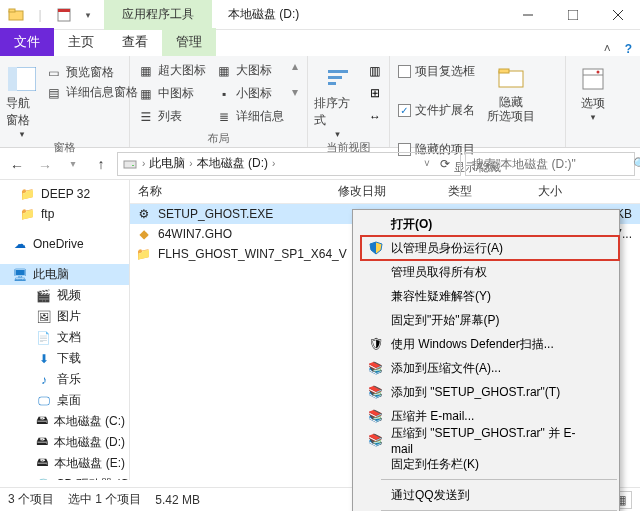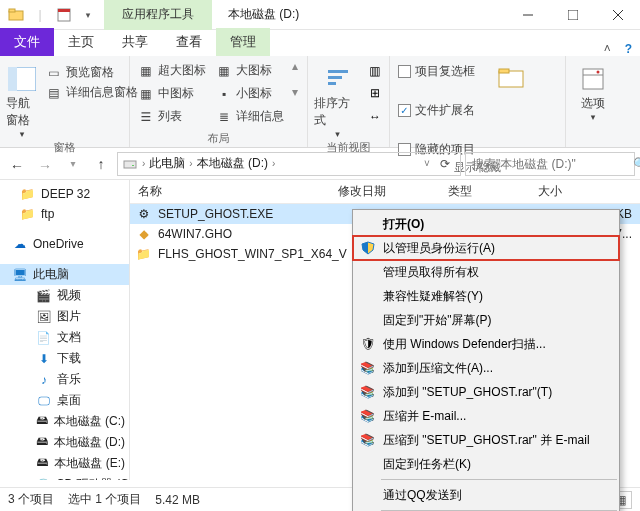--- a/index.html
+++ b/index.html
@@ -59,21 +59,21 @@
 .filerow.selected { background:#cce8ff; }
 .size-cut { position:absolute; right:8px; color:#222; }
 
 
 .statusbar { position:absolute; bottom:0; left:0; right:0; height:24px; border-top:1px solid #e5e5e5; display:flex; align-items:center; padding:0 8px; gap:14px; color:#333; background:#fff; }
 .statusbar .spacer { flex:1; }
 .view-toggle { width:22px; height:18px; border:1px solid #ccc; display:flex; align-items:center; justify-content:center; color:#555; }
 
 
 .ctxmenu { position:absolute; left:352px; top:209px; width:268px; background:#f2f2f2; border:1px solid #a0a0a0; box-shadow:3px 3px 6px rgba(0,0,0,.25); padding:2px 0; }
-.ctxitem { height:24px; display:flex; align-items:center; padding:0 24px 0 30px; position:relative; color:#000; }
+.ctxitem { height:24px; display:flex; align-items:center; padding:0 24px 0 30px; position:relative; color:#000;margin-left:8px; }
 .ctxitem .mi-icon { position:absolute; left:6px; width:18px; height:18px; display:flex; align-items:center; justify-content:center; }
 .ctx-sep { height:1px; background:#c0c0c0; margin:3px 2px 3px 28px; }
 .ctxitem.boxed { outline:2px solid #d93a2b; outline-offset:-1px; }
 
 svg { display:block; }
 </style>
 </head>
 <body>
 
 <div class="titlebar">
@@ -111,21 +111,20 @@
           <line x1="0" y1="0" x2="10" y2="10" stroke="#333"></line>
           <line x1="10" y1="0" x2="0" y2="10" stroke="#333"></line>
         </svg>
       </div>
   </div>
 </div>
 
 <div class="tabrow">
   <div class="tab-file">文件</div>
   <div class="tab">主页</div>
-  <div class="tab">共享</div>
   <div class="tab">查看</div>
   <div class="tab contextual">管理</div>
   <div class="ribbon-toggle">
     <span>˄</span>
     <span style="color:#1979ca;font-weight:bold;">?</span>
   </div>
 </div>
 
 <div class="ribbon">
   <div class="ribbon-group" style="width:130px;">
@@ -230,20 +229,22 @@
             <span>隐藏的项目</span>
           </div>
       </div>
       <div class="rbig" style="width:56px;">
         <span class="ricon-lg">
             <svg width="26" height="22">
               <rect x="1" y="3" width="24" height="16" fill="#fff" stroke="#c9a33a"></rect>
               <rect x="1" y="1" width="10" height="4" fill="#ffd66e" stroke="#c9a33a"></rect>
             </svg>
           </span>
+        <span style="text-align:center;line-height:1.2;white-space:pre;">隐藏
+所选项目</span>
       </div>
     </div>
     <div class="group-label">显示/隐藏</div>
   </div>
 
   <div class="ribbon-group" style="width:54px;border-right:none;justify-content:flex-end;">
     <div class="group-body">
       <div class="rbig">
         <span class="ricon-lg">
             <svg width="26" height="22">

